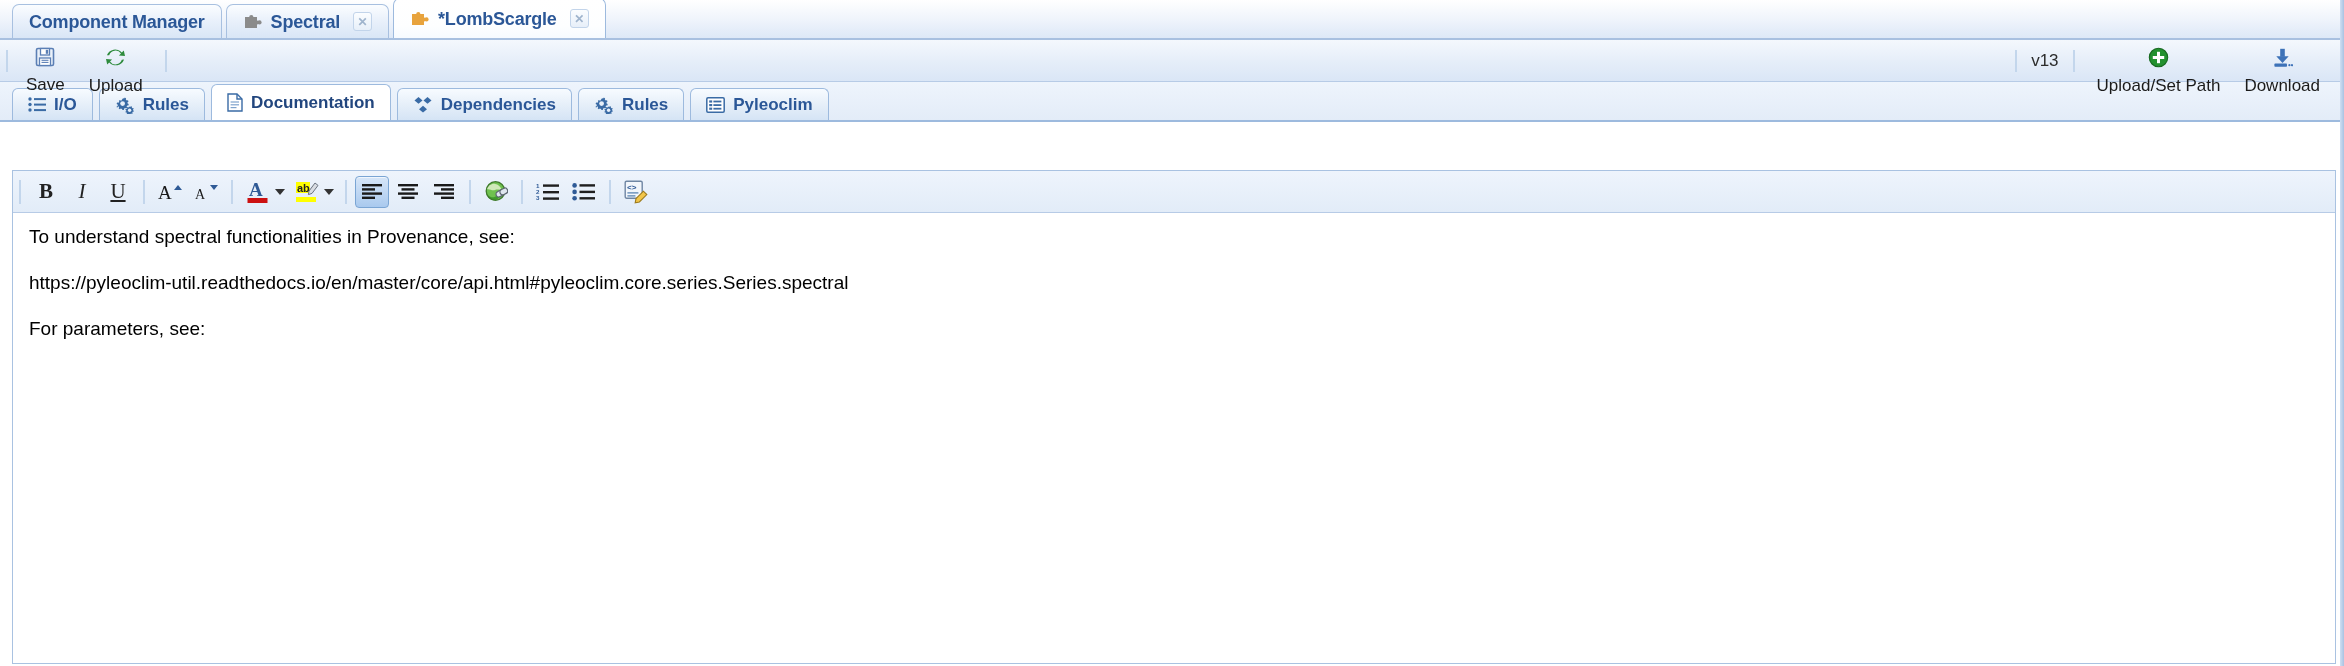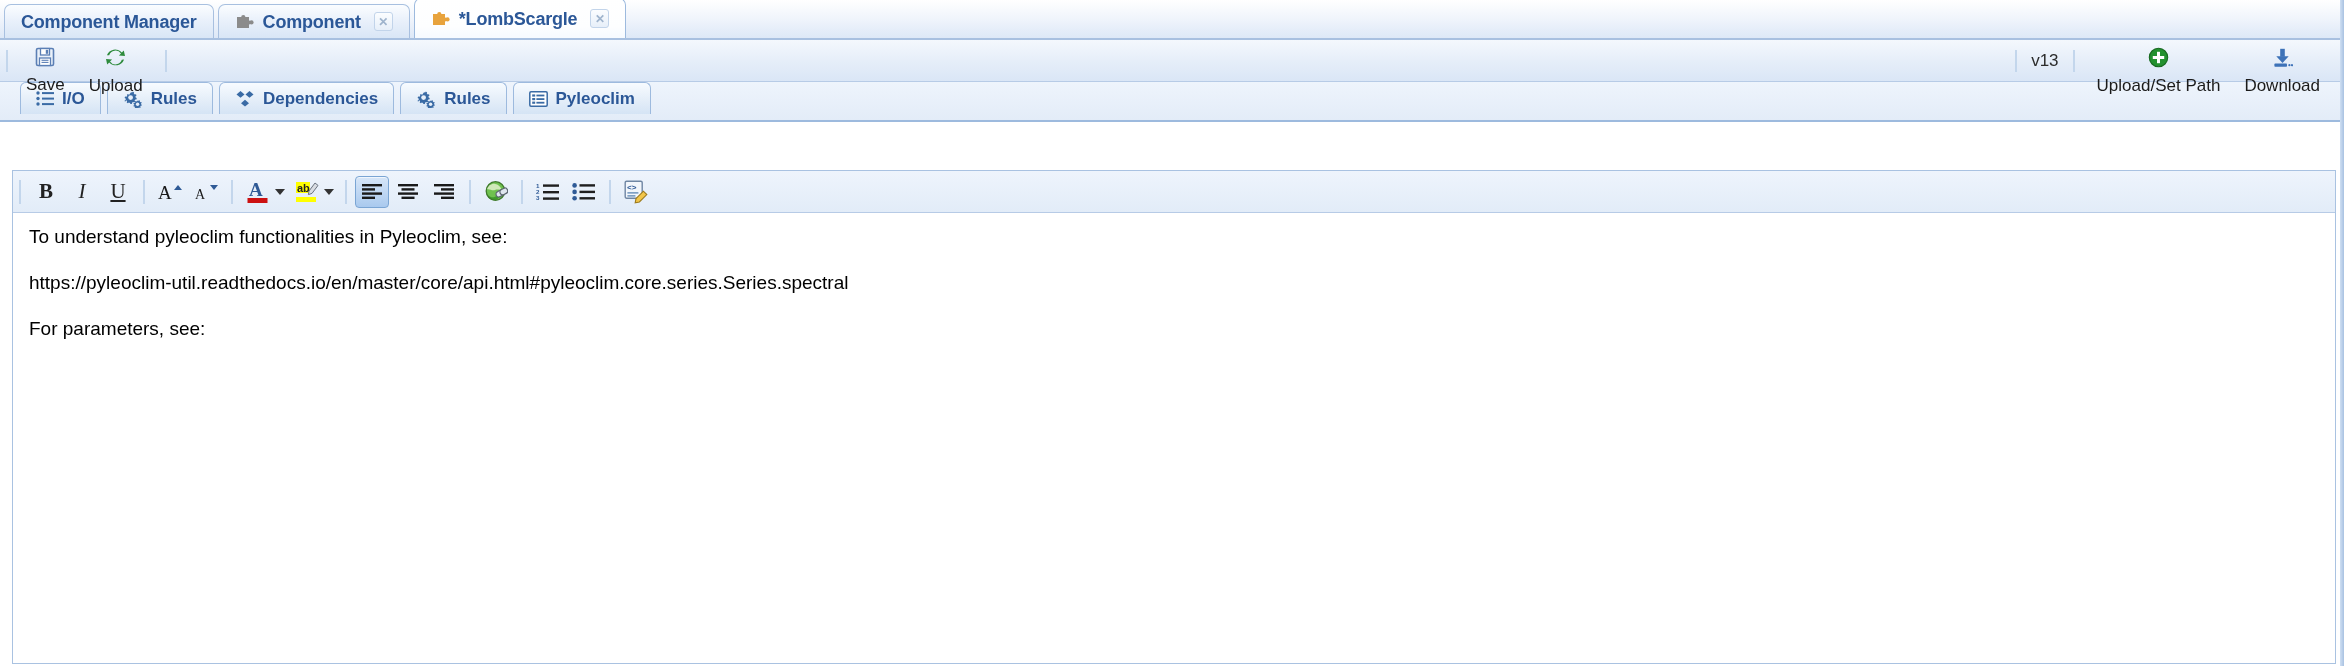--- a/index.html
+++ b/index.html
@@ -16,21 +16,21 @@
     background: #ffffff;
   }
 
   
   .topbar {
     height: 40px;
     background: linear-gradient(to bottom, #ffffff 0%, #eef3fb 55%, #dde8f7 100%);
     border-bottom: 2px solid #a8c0e0;
     display: flex;
     align-items: flex-end;
-    padding-left: 4px;
+    padding-left: 12px;
     position: relative;
   }
   .ttab {
     height: 34px;
     display: flex;
     align-items: center;
     gap: 9px;
     padding: 0 16px 0 16px;
     margin-right: 4px;
     border: 1px solid #a8c0e0;
@@ -96,21 +96,22 @@
     white-space: nowrap;
   }
   .spacer { flex: 1 1 auto; }
 
   
   .innertabs {
     height: 40px;
     background: linear-gradient(to bottom, #eef4fc 0%, #e3ecf8 100%);
     border-bottom: 2px solid #9dbade;
     display: flex;
-    padding-left: 20px;
+    align-items: flex-end;
+    padding-left: 12px;
   }
   .itab {
     height: 32px;
     display: flex; align-items: center; gap: 8px;
     padding: 0 15px;
     margin-right: 6px;
     border: 1px solid #9dbade;
     border-bottom: none;
     border-radius: 6px 6px 0 0;
     background: linear-gradient(to bottom, #f7fbff 0%, #e6eff9 50%, #d5e4f5 100%);
@@ -207,21 +208,21 @@
       <span class="tlabel">Component Manager</span>
     </div>
 
     <div class="ttab">
       <span class="puzzle">
         <svg width="19" height="18" viewBox="0 0 19 18">
           <path d="M2 4h4.2a2.1 2.1 0 1 1 4.2 0H14v3.4a2 2 0 1 1 0 4V15H2V4z" fill="#8b8b8b"></path>
           <circle cx="16.5" cy="9.4" r="2.1" fill="#8b8b8b"></circle>
         </svg>
       </span>
-      <span class="tlabel">Component</span>
+      <span class="tlabel">Spectral</span>
       <span class="closebox">✕</span>
     </div>
 
     <div class="ttab active">
       <span class="puzzle">
         <svg width="19" height="18" viewBox="0 0 19 18">
           <path d="M2 4h4.2a2.1 2.1 0 1 1 4.2 0H14v3.4a2 2 0 1 1 0 4V15H2V4z" fill="#e8a33d"></path>
           <circle cx="16.5" cy="9.4" r="2.1" fill="#e8a33d"></circle>
         </svg>
       </span>
@@ -311,20 +312,32 @@
         <svg width="20" height="18" viewBox="0 0 20 18">
           <path d="M8 2.2l1.1.3.8-.9 1.2.9-.3 1.1 1 .8 1.2-.2.5 1.4-1 .6.1 1.3 1.1.5-.3 1.4-1.2.1-.6 1.1.6 1-1 1-1.1-.5-1.1.6-.1 1.2-1.5.1-.4-1.1-1.2-.4-.9.8-1.2-.9.4-1.1-.7-1L2 11.8l-.4-1.4 1.1-.5V8.6l-1.1-.6.5-1.4 1.2.2 1-.9-.4-1.1L5.1 4l.9.9z" fill="#3a6ba5"></path>
           <circle cx="7.6" cy="7.6" r="2.4" fill="#e7eff9"></circle>
           <path d="M14.8 10.6l.8.2.6-.6.8.6-.2.8.7.6.8-.2.4 1-.7.4v.9l.8.4-.2 1-.9.1-.4.7.4.7-.7.7-.8-.3-.8.4-.1.9-1 .1-.3-.8-.8-.3-.7.6-.8-.6.3-.8-.5-.7-.8.2-.3-1 .8-.4v-.9l-.8-.4.3-1 .9.1.7-.6-.3-.8.9-.6.6.6z" fill="#3a6ba5"></path>
           <circle cx="14.6" cy="14.2" r="1.7" fill="#e7eff9"></circle>
         </svg>
       </span>
       <span>Rules</span>
     </div>
 
+    <div class="itab active">
+      <span>
+        <svg width="16" height="19" viewBox="0 0 16 19">
+          <path d="M1 1h9l5 5v12H1z" fill="#ffffff" stroke="#3a6ba5" stroke-width="1.4"></path>
+          <path d="M10 1v5h5" fill="none" stroke="#3a6ba5" stroke-width="1.4"></path>
+          <line x1="3.6" y1="9" x2="12" y2="9" stroke="#7fa3cd" stroke-width="1.2"></line>
+          <line x1="3.6" y1="11.8" x2="12" y2="11.8" stroke="#7fa3cd" stroke-width="1.2"></line>
+          <line x1="3.6" y1="14.6" x2="9.5" y2="14.6" stroke="#7fa3cd" stroke-width="1.2"></line>
+        </svg>
+      </span>
+      <span>Documentation</span>
+    </div>
 
     <div class="itab">
       <span>
         <svg width="20" height="18" viewBox="0 0 20 18">
           <path d="M5.5 1l4 3.4-4 3.4-4-3.4z" fill="#3a6ba5"></path>
           <path d="M14.5 1l4 3.4-4 3.4-4-3.4z" fill="#3a6ba5"></path>
           <path d="M10 9.8l4 3.4-4 3.4-4-3.4z" fill="#3a6ba5"></path>
         </svg>
       </span>
       <span>Dependencies</span>
@@ -504,20 +517,20 @@
             <rect x="3.4" y="15" width="8" height="1.7" fill="#7fa0c4"></rect>
             <path d="M12 18.6l7.4-7.4 3.4 3.4-7.4 7.4-4.2.9z" fill="#f3c64a" stroke="#9c7b1d" stroke-width="1.1"></path>
           </svg>
         </span>
       </div>
     </div>
 
     <div class="railL"></div>
 
     <div class="docbody">
-      <p>To understand pyleoclim functionalities in Pyleoclim, see:</p>
+      <p>To understand spectral functionalities in Provenance, see:</p>
       <p>https://pyleoclim-util.readthedocs.io/en/master/core/api.html#pyleoclim.core.series.Series.spectral</p>
       <p>For parameters, see:</p>
     </div>
   </div>
 
   <div class="railR"></div>
 </div>
 
 </body></html>

